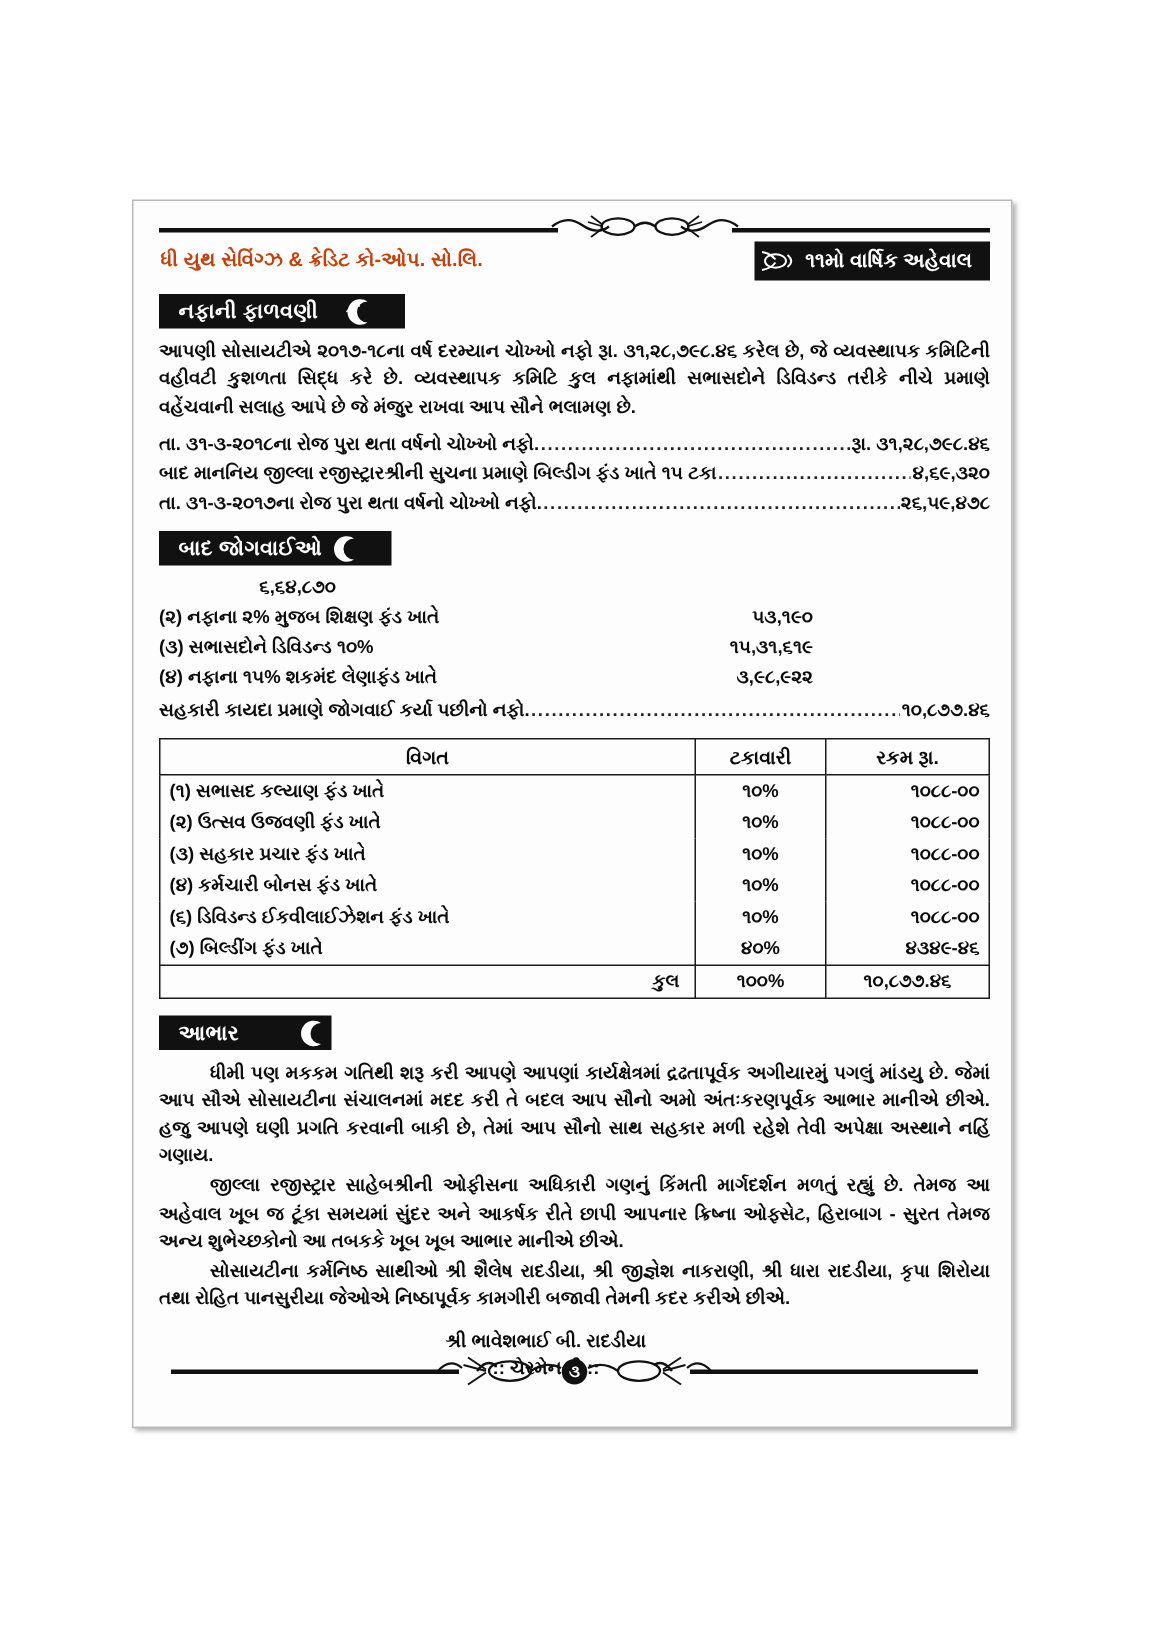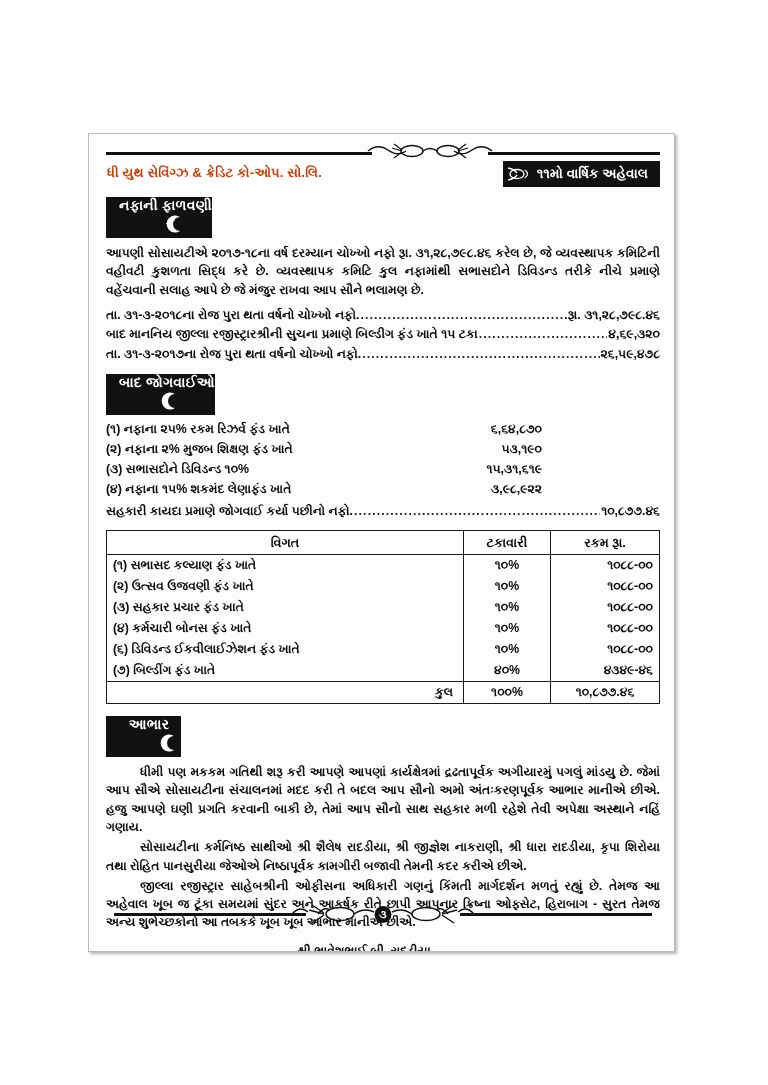--- a/index.html
+++ b/index.html
@@ -108,27 +108,26 @@
     height: 24px;
     color: #fff;
   }
 
   
   .sec-bar {
     display: inline-flex;
     align-items: center;
     background: #111;
     color: #ffffff;
-    height: 41px;
-    padding: 0 0 0 13px;
+    height: 23px;
+    padding: 0 20px 0 13px;
     font-size: 14px;
     font-weight: bold;
     white-space: nowrap;
     letter-spacing: 0.2px;
-    flex-direction: column;
   }
   .sec-bar .moon {
     display: inline-block;
     width: 24px;
     height: 20px;
     margin-left: 14px;
     color: #fff;
   }
   .sec-bar.tight .moon { margin-left: 2px; }
   .sec-bar.abhar { padding-right: 2px; }
@@ -349,21 +348,20 @@
     <div style="margin-top:9px;">
       <div class="sec-bar tight">
         <span>બાદ જોગવાઈઓ</span>
         <svg class="moon" viewBox="0 0 24 20">
           <path d="M19 3 a8.5 8.5 0 1 0 0 14 a7 7 0 1 1 0 -14 z" fill="#fff"></path>
         </svg>
       </div>
 
       <div style="margin-top:5px;">
         <div class="prov-row">
-          <span class="p-lbl">(૧) નફાના ૨૫% રકમ રિઝર્વ ફંડ ખાતે</span>
           <span class="p-amt">૬,૬૪,૮૭૦</span>
         </div>
         <div class="prov-row">
           <span class="p-lbl">(૨) નફાના ૨% મુજબ શિક્ષણ ફંડ ખાતે</span>
           <span class="p-amt">૫૩,૧૯૦</span>
         </div>
         <div class="prov-row">
           <span class="p-lbl">(૩) સભાસદોને ડિવિડન્ડ ૧૦%</span>
           <span class="p-amt">૧૫,૩૧,૬૧૯</span>
         </div>
@@ -429,22 +427,22 @@
 
     <div style="margin-top:11px;">
       <div class="sec-bar abhar">
         <span>આભાર</span>
         <svg class="moon" viewBox="0 0 24 20">
           <path d="M19 3 a8.5 8.5 0 1 0 0 14 a7 7 0 1 1 0 -14 z" fill="#fff"></path>
         </svg>
       </div>
 
       <p class="para indent">ધીમી પણ મકકમ ગતિથી શરૂ કરી આપણે આપણાં કાર્યક્ષેત્રમાં દ્રઢતાપૂર્વક અગીયારમું પગલું માંડયુ છે. જેમાં આપ સૌએ સોસાયટીના સંચાલનમાં મદદ કરી તે બદલ આપ સૌનો અમો અંતઃકરણપૂર્વક આભાર માનીએ છીએ. હજુ આપણે ઘણી પ્રગતિ કરવાની બાકી છે, તેમાં આપ સૌનો સાથ સહકાર મળી રહેશે તેવી અપેક્ષા અસ્થાને નહિં ગણાય.</p>
+      <p class="para indent" style="margin-top:2px;">જીલ્લા રજીસ્ટ્રાર સાહેબશ્રીની ઓફીસના અધિકારી ગણનું કિંમતી માર્ગદર્શન મળતું રહ્યું છે. તેમજ આ અહેવાલ ખૂબ જ ટૂંકા સમયમાં સુંદર અને આકર્ષક રીતે છાપી આપનાર ક્રિષ્ના ઓફ્સેટ, હિરાબાગ - સુરત તેમજ અન્ય શુભેચ્છકોનો આ તબકકે ખૂબ ખૂબ આભાર માનીએ છીએ.</p>
       <p class="para indent" style="margin-top:2px;">સોસાયટીના કર્મનિષ્ઠ સાથીઓ શ્રી શૈલેષ રાદડીયા, શ્રી જીજ્ઞેશ નાકરાણી, શ્રી ધારા રાદડીયા, કૃપા શિરોયા તથા રોહિત પાનસુરીયા જેઓએ નિષ્ઠાપૂર્વક કામગીરી બજાવી તેમની કદર કરીએ છીએ.</p>
-      <p class="para indent" style="margin-top:2px;">જીલ્લા રજીસ્ટ્રાર સાહેબશ્રીની ઓફીસના અધિકારી ગણનું કિંમતી માર્ગદર્શન મળતું રહ્યું છે. તેમજ આ અહેવાલ ખૂબ જ ટૂંકા સમયમાં સુંદર અને આકર્ષક રીતે છાપી આપનાર ક્રિષ્ના ઓફ્સેટ, હિરાબાગ - સુરત તેમજ અન્ય શુભેચ્છકોનો આ તબકકે ખૂબ ખૂબ આભાર માનીએ છીએ.</p>
 
       <div class="sign-block">
         <div>શ્રી ભાવેશભાઈ બી. રાદડીયા</div>
         <div>:: ચેરમેનશ્રી ::</div>
       </div>
     </div>
 
   </div>
 
   <div class="footer">

